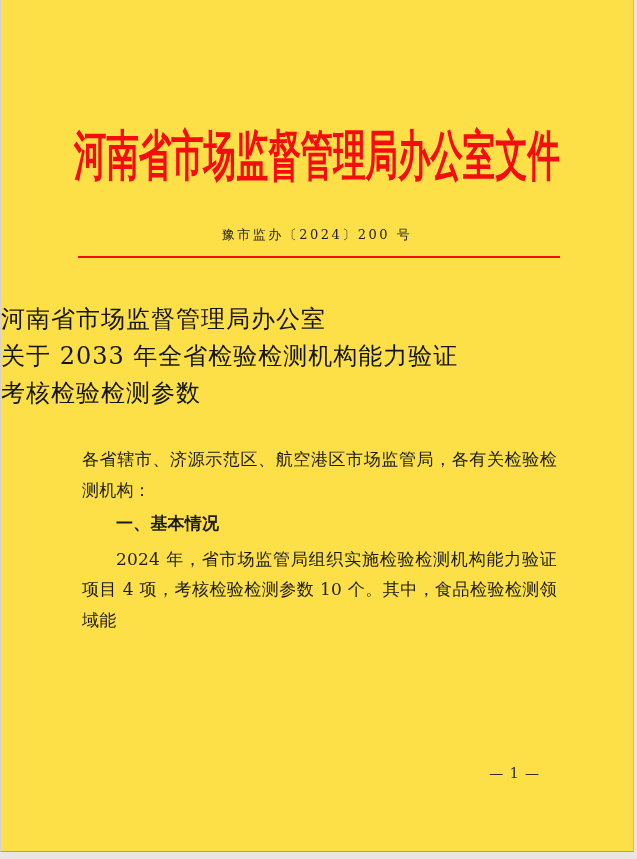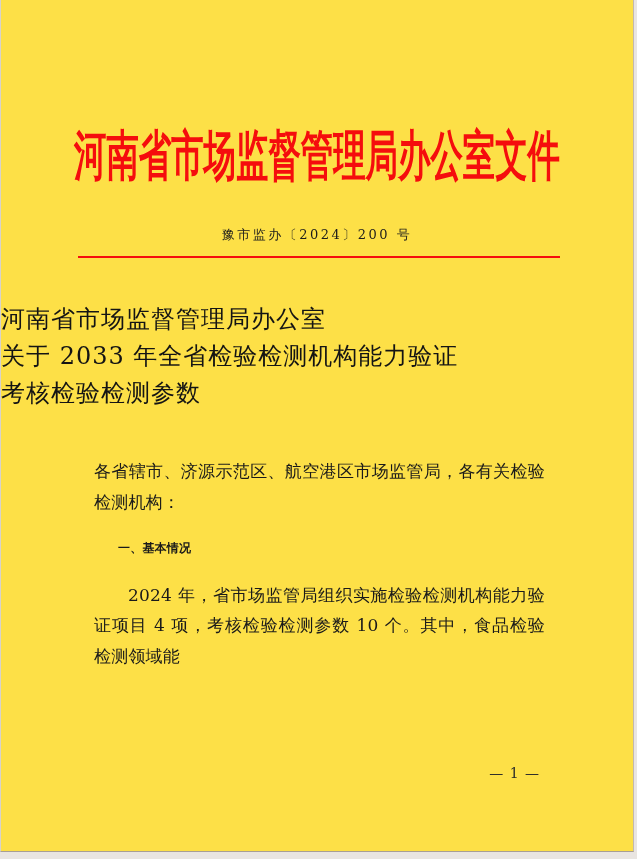--- a/index.html
+++ b/index.html
@@ -85,30 +85,30 @@
     left: 77px;
     width: 483px;
     font-size: 17px;
     line-height: 30.5px;
     letter-spacing: 0.2px;
     color: #1a1a1a;
     text-align: justify;
     text-justify: inter-character;
   }
   .body-text p {
-    margin: 16px;
+    margin: 4px;
   }
   .para {
     text-indent: 2em;
   }
   .heading {
     text-indent: 2em;
     font-family: Liberation Sans, sans-serif;
     font-weight: bold;
-    font-size: 12px;
+    font-size: 17px;
   }
   
   .page-number {
     position: absolute;
     top: 764px;
     right: 93px;
     font-size: 14px;
     line-height: 18px;
     letter-spacing: 1px;
     color: #2a2a2a;

